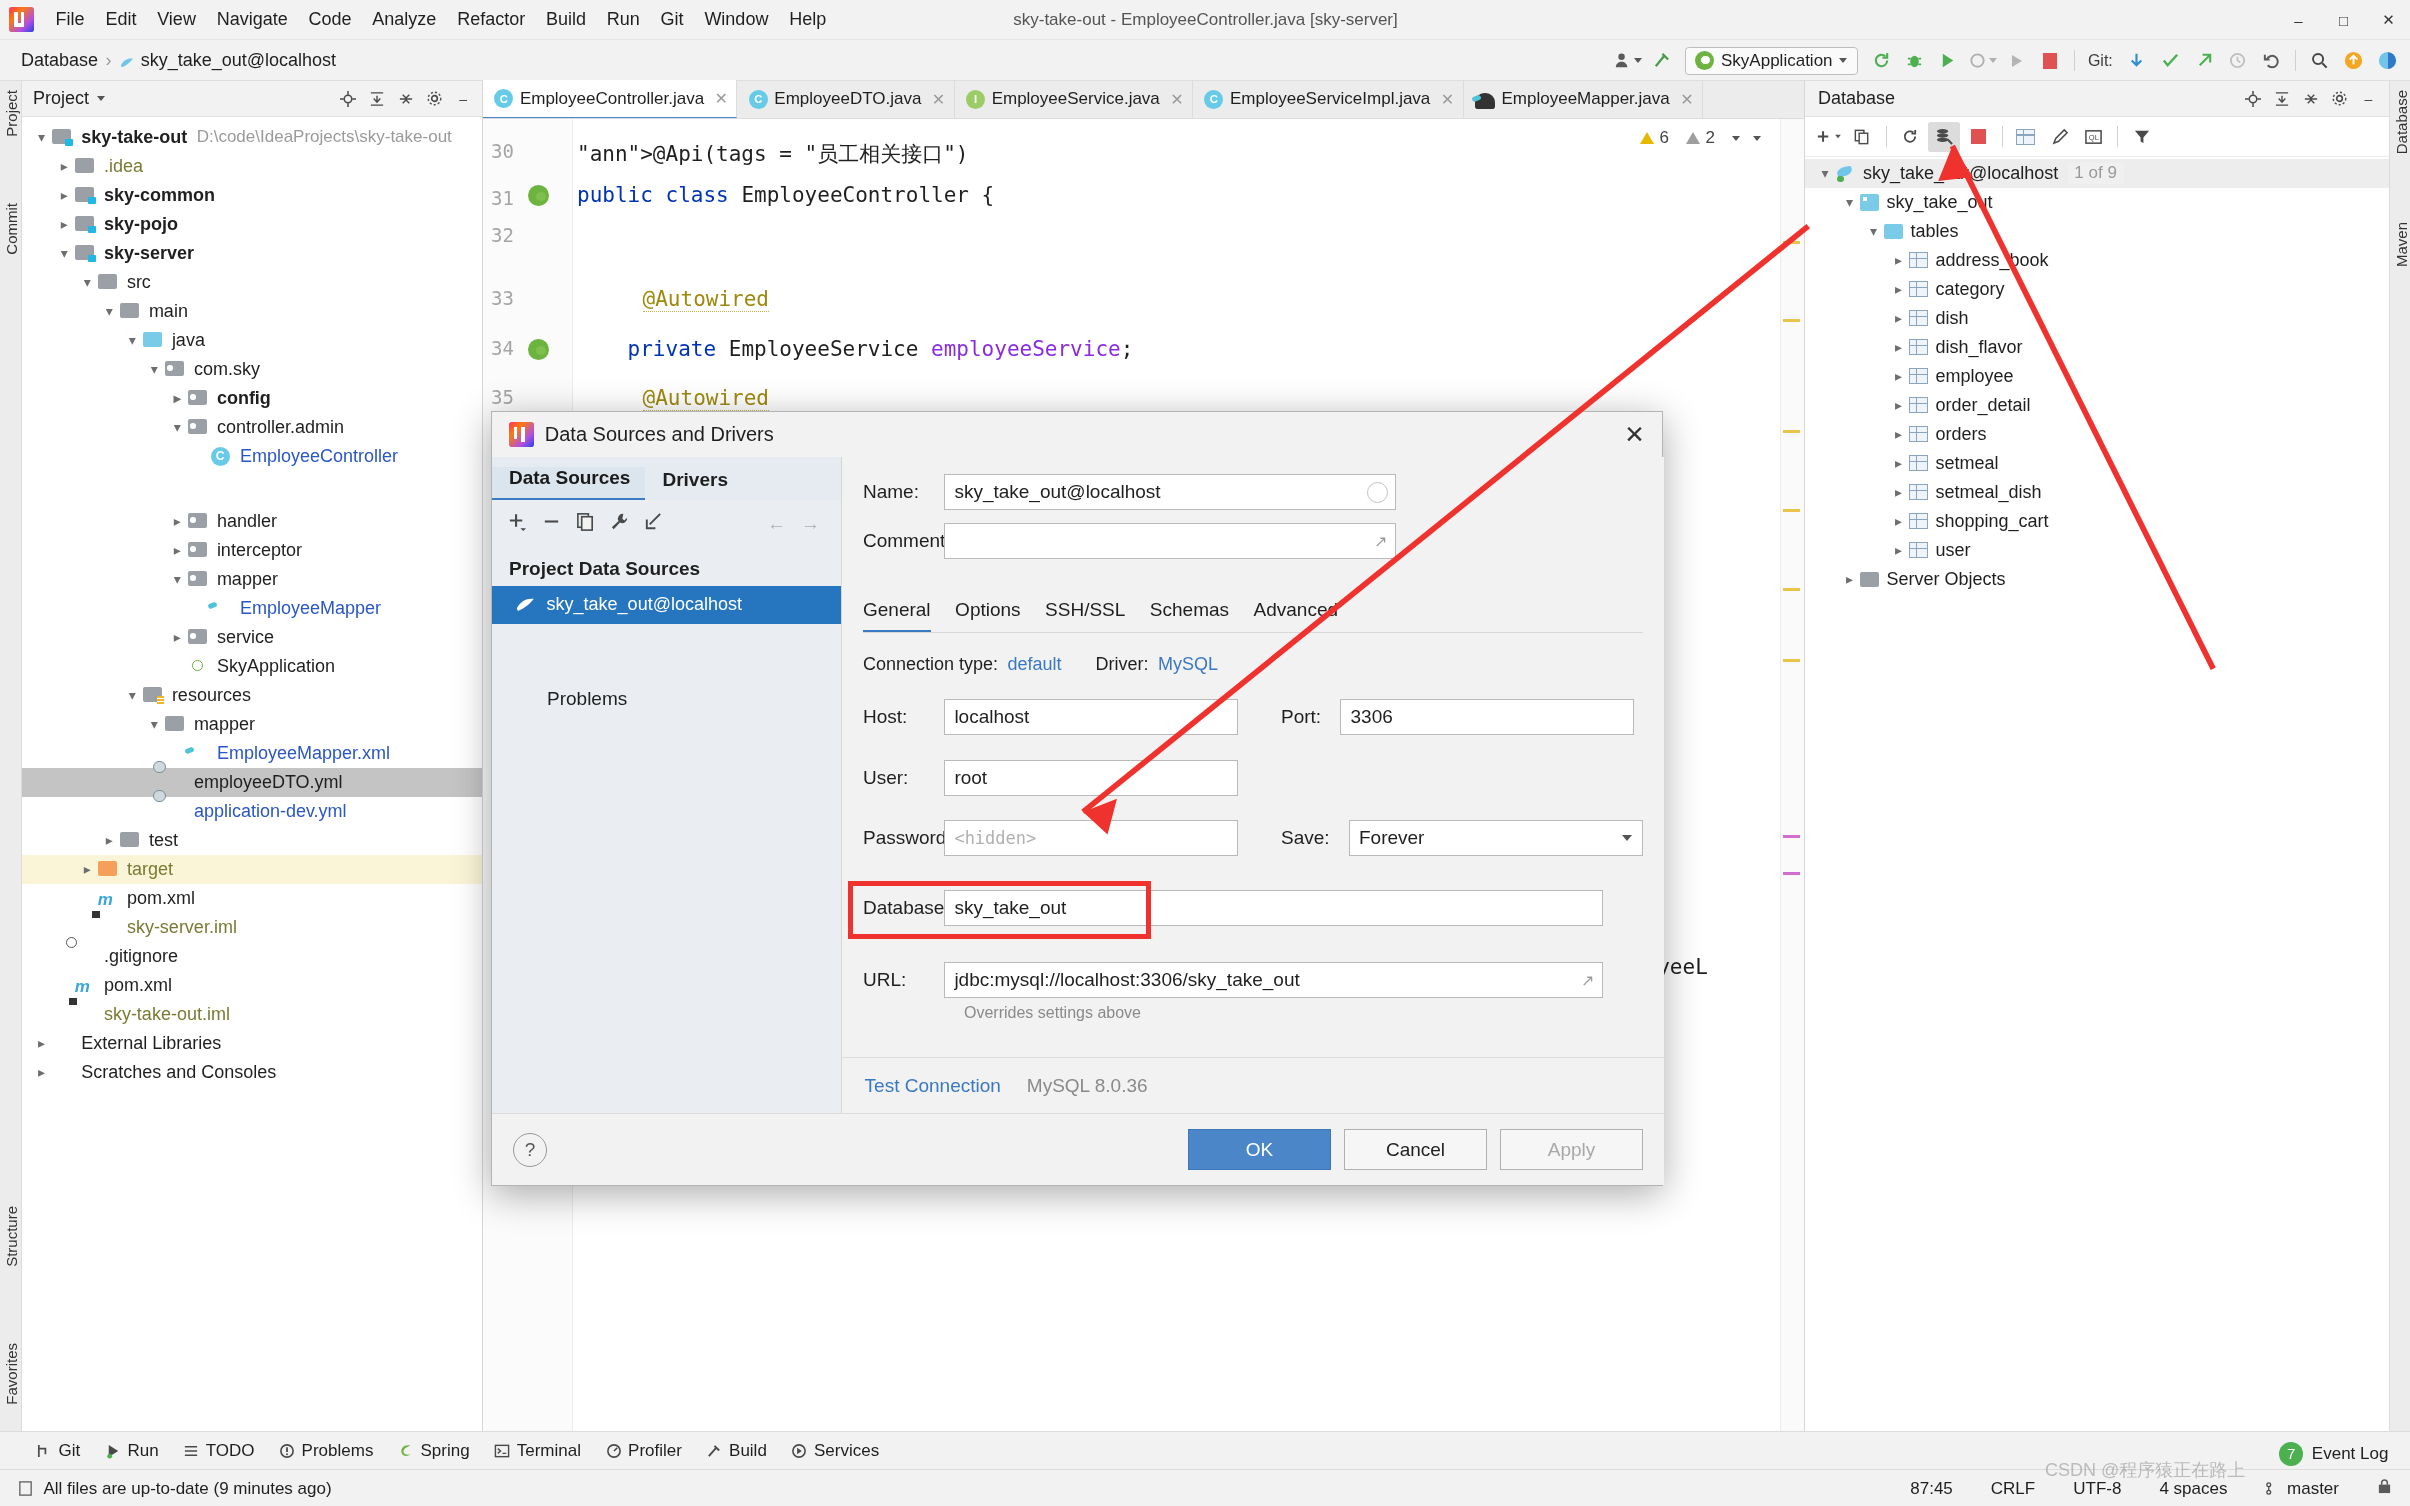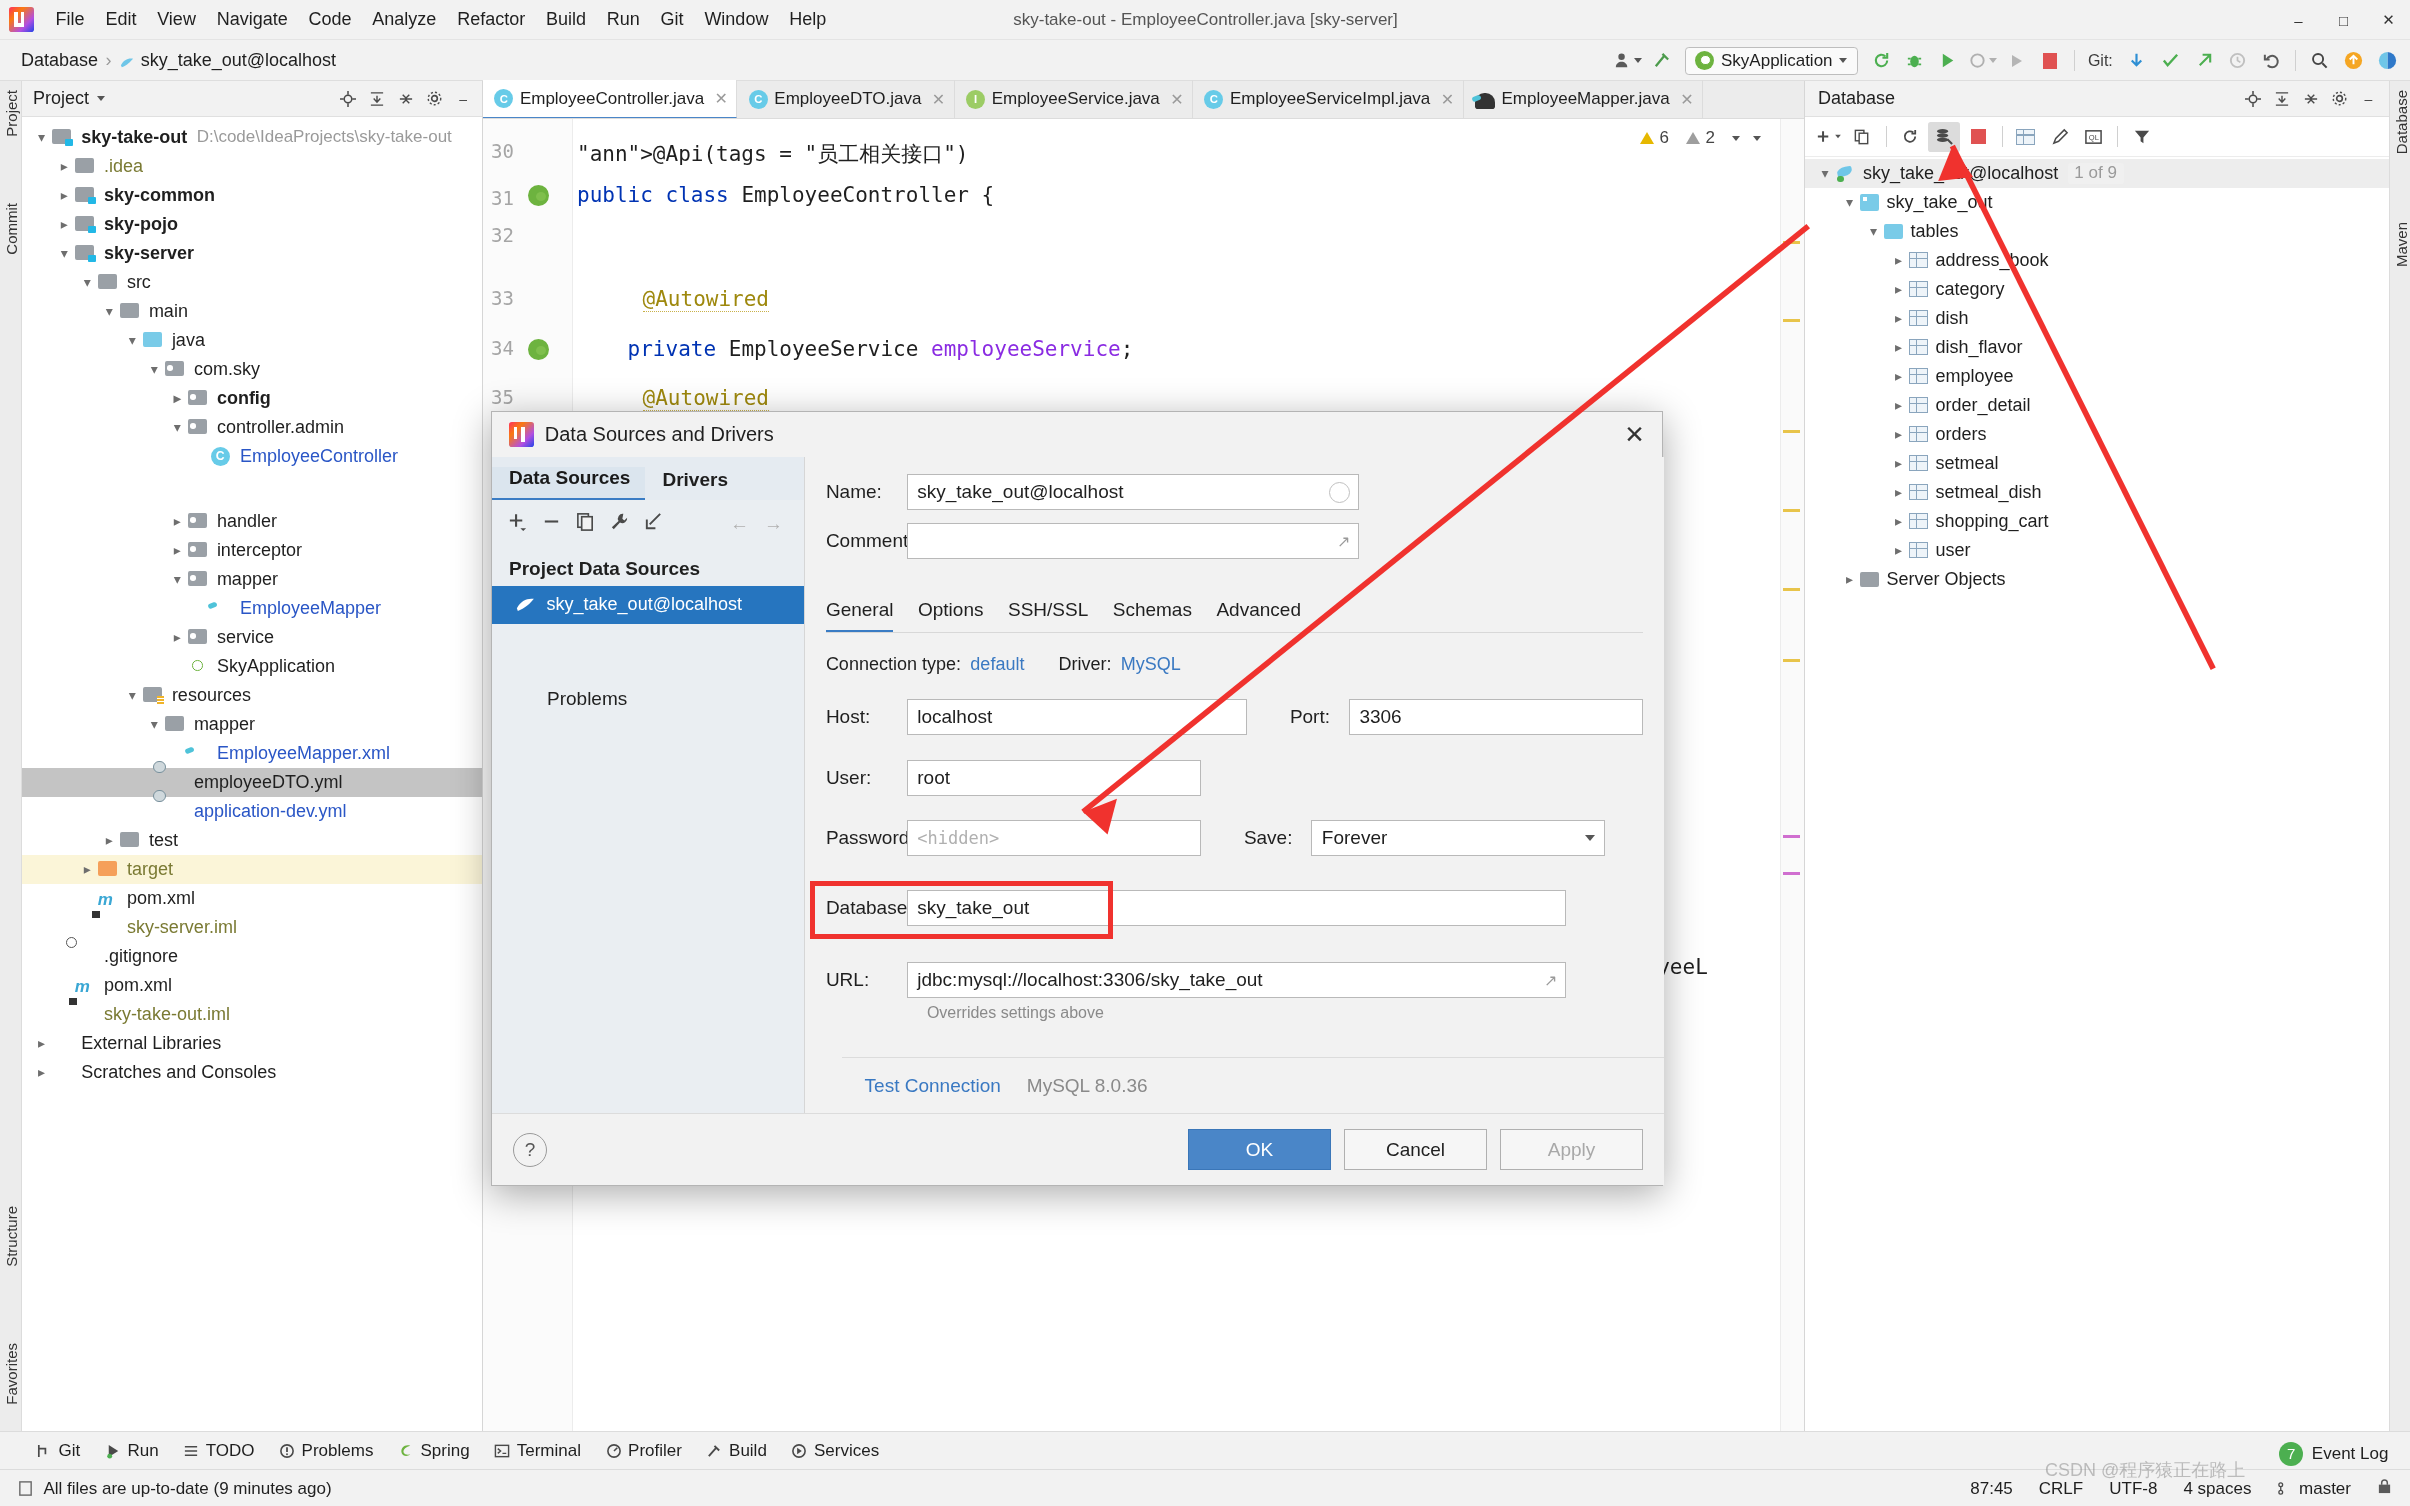--- a/index.html
+++ b/index.html
@@ -187,21 +187,21 @@
 
   
   #arrows { position:absolute; left:0; top:0; width:2411px; height:1507px; pointer-events:none; z-index:60;}
 
   
   #toolwin-bar { position:absolute; left:0; bottom:38px; width:2411px; height:38px; background:#f2f2f2;
                  border-top:0.9px solid #dcdcdc; display:flex; align-items:center; padding-left:36px; gap:24.5px; font-size:17px;}
   .twi { display:flex; align-items:center; gap:6.6px; }
   #statusbar { position:absolute; left:0; bottom:0; width:2411px; height:38px; background:#f2f2f2;
                border-top:0.9px solid #dcdcdc; display:flex; align-items:center; padding-left:17px; font-size:17px;}
-  #status-right { margin-left:auto; display:flex; align-items:center; gap:26px; padding-right:19px;}
+  #status-right { margin-left:auto; display:flex; align-items:center; gap:38px; padding-right:19px;}
   .evt-badge { width:24.5px;height:24.5px;border-radius:50%;background:#4caf50;color:#fff;display:flex;
                align-items:center;justify-content:center;font-size:15px;}
   #evtlog-row { position:absolute; right:22.6px; bottom:41px; display:flex; align-items:center; gap:8.5px; font-size:17px;}
   .wm { position:absolute; color:rgba(120,120,120,.45); font-size:18px; }
 </style>
 </head>
 <body>
 
 <div id="menubar">
   <div id="ij-logo">
@@ -919,21 +919,21 @@
 
       <div class="frm-row" style="margin-top:21px">
         <span>Connection type:</span>
         <span class="link" style="margin-left:9.4px">default</span>
         <span style="margin-left:34px">Driver:</span>
         <span class="link" style="margin-left:9.4px">MySQL</span>
       </div>
 
       <div class="frm-row" style="margin-top:24.5px">
         <div class="frm-lbl">Host:</div>
-        <div class="tinput" style="width:340px">
+        <div class="tinput" style="width:294px">
           <span>localhost</span>
         </div>
         <div style="width:43px"></div>
         <div style="font-size:19px">Port:</div>
         <div class="tinput" style="width:294px;margin-left:19px">
           <span>3306</span>
         </div>
       </div>
 
       <div class="frm-row" style="margin-top:24.5px">

